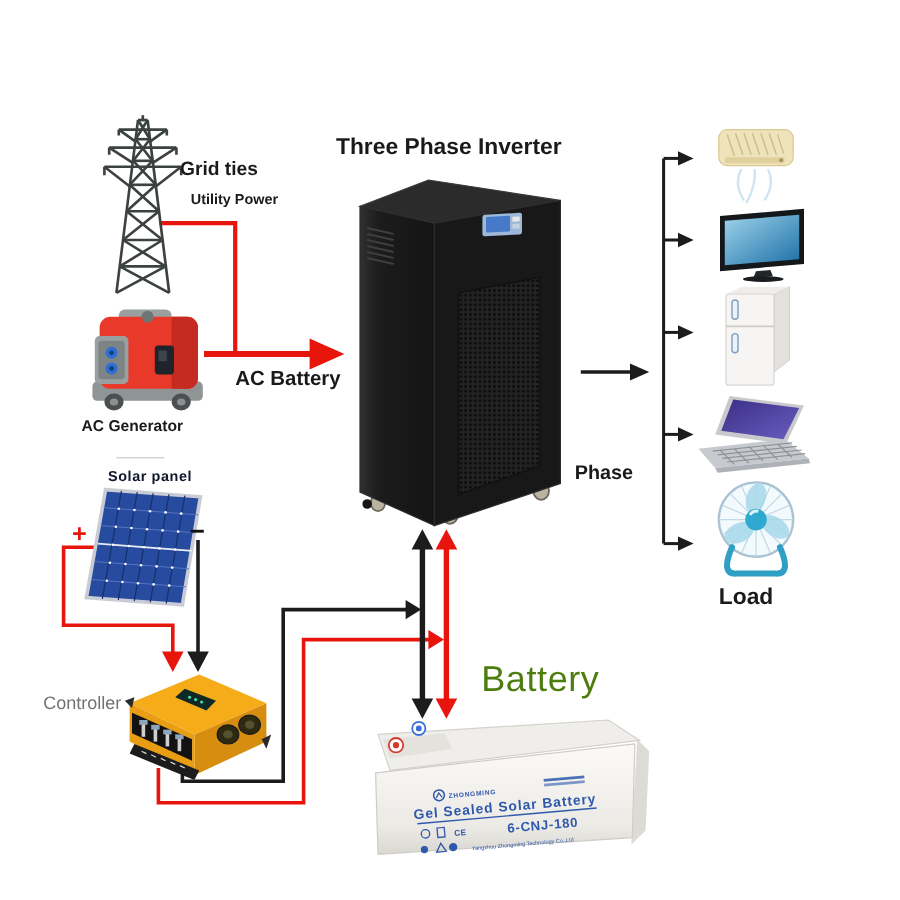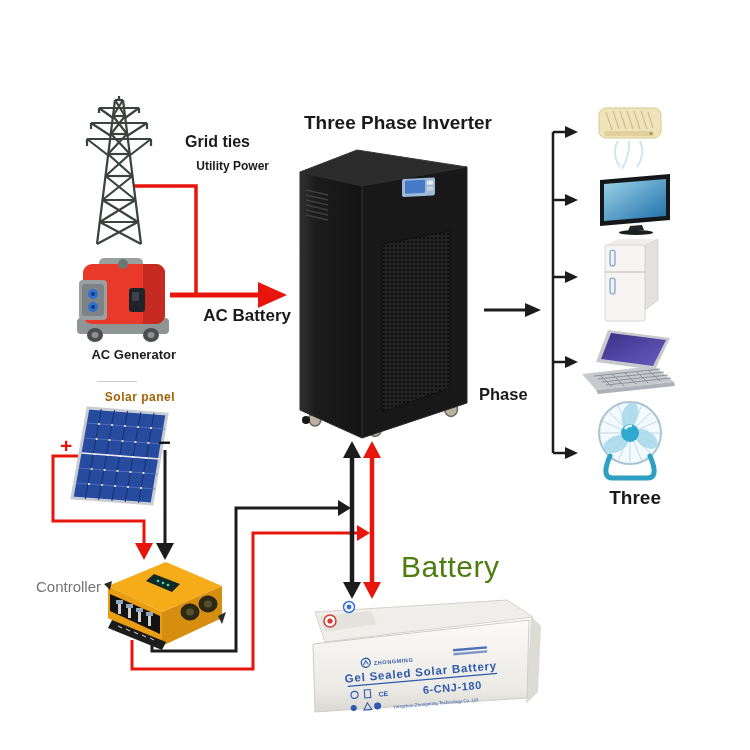--- a/index.html
+++ b/index.html
@@ -1,21 +1,21 @@
 <!DOCTYPE html>
 <html><head>
 <meta charset="utf-8">
 <style>
   html,body{margin:0;padding:0;background:#ffffff;}
   #canvas{position:relative;width:750px;height:750px;background:#ffffff;overflow:hidden;
           font-family:"Liberation Sans", sans-serif;color:#1a1a1a;}
   .abs{position:absolute;}
   .lbl{position:absolute;white-space:nowrap;}
   .bold{font-weight:bold;}
-  .ctr{text-align:right;}
+  .ctr{text-align:left;}
   svg{display:block;overflow:visible;}
 </style>
 </head>
 <body>
 
 <div id="canvas">
 
   <svg class="abs" style="left:0;top:0" width="750" height="750" viewBox="0 0 750 750">
 
     <path d="M133,186 H196 V296" fill="none" stroke="#e8150d" stroke-width="3.5"></path>
@@ -387,21 +387,21 @@
     <path d="M31,31 a7,7 0 0 1 7,-3" stroke="#dff4fa" stroke-width="2.5" fill="none"></path>
     <path d="M16,58 Q6,81 20,80 L52,80 Q66,81 56,58" fill="none" stroke="#2f9fc4" stroke-width="5" stroke-linecap="round"></path>
   </svg>
 
   <div class="lbl bold ctr" style="left:150px;top:133px;width:100px;font-size:16px">Grid ties</div>
   <div class="lbl bold ctr" style="left:159px;top:159px;width:110px;font-size:12px">Utility Power</div>
   <div class="lbl bold ctr" style="left:280px;top:112px;width:212px;font-size:19px">Three Phase Inverter</div>
   <div class="lbl bold ctr" style="left:196px;top:306px;width:95px;font-size:17px">AC Battery</div>
   <div class="lbl bold ctr" style="left:68px;top:347px;width:108px;font-size:13px">AC Generator</div>
   <div class="abs" style="left:97px;top:381px;width:40px;border-top:1px solid #c9c9c9"></div>
-  <div class="lbl bold ctr" style="left:90px;top:390px;width:85px;font-size:12px;color:#a16207;letter-spacing:0.5px">Solar panel</div>
+  <div class="lbl bold ctr" style="left:90px;top:390px;width:85px;font-size:12px;color:#0f172a;letter-spacing:0.5px">Solar panel</div>
   <div class="lbl bold" style="left:60px;top:434px;font-size:21px;color:#e8150d">+</div>
   <div class="lbl bold" style="left:158px;top:430px;font-size:22px;color:#111111">−</div>
   <div class="lbl" style="left:36px;top:578px;font-size:15px;color:#737373">Controller</div>
   <div class="lbl" style="left:401px;top:550px;font-size:30px;color:#4d7c0f;letter-spacing:0.5px">Battery</div>
   <div class="lbl bold" style="left:479px;top:385px;font-size:16.5px">Phase</div>
-  <div class="lbl bold ctr" style="left:599px;top:487px;width:62px;font-size:19px">Three</div>
+  <div class="lbl bold ctr" style="left:599px;top:487px;width:62px;font-size:19px">Load</div>
 
 </div>
 
 </body></html>

